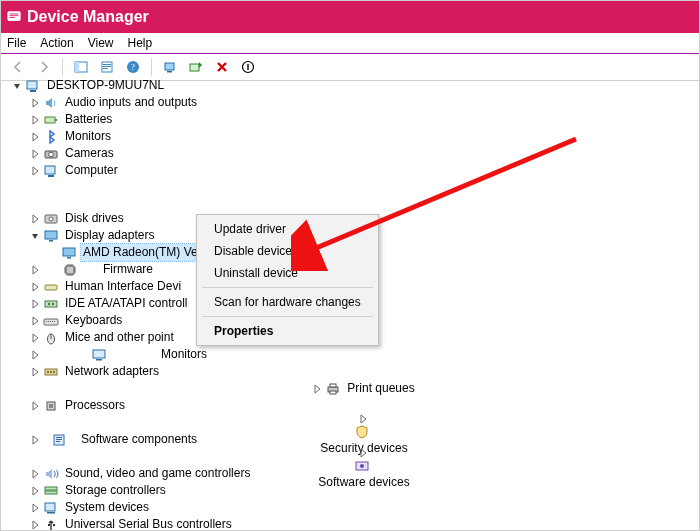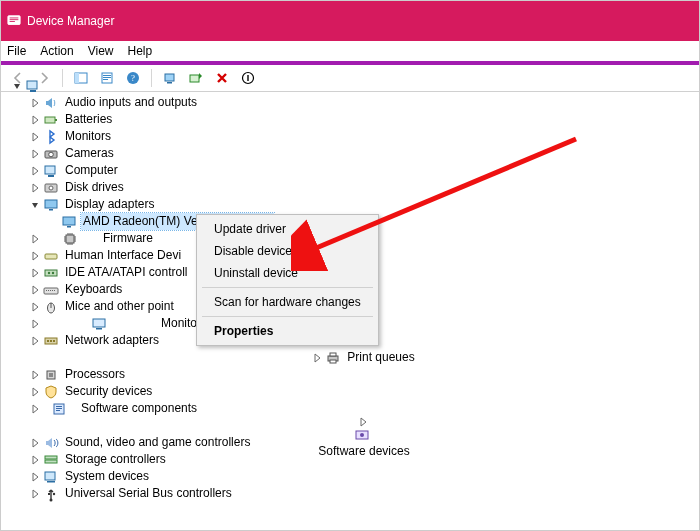--- a/index.html
+++ b/index.html
@@ -1,21 +1,21 @@
 <!DOCTYPE html>
 <html><head>
 <meta charset="utf-8">
 <style>
   html,body{margin:0;padding:0;font-family:"Segoe UI",Tahoma,sans-serif;font-size:12px;color:#000;background:#fff;}
   #app{width:700px;height:531px;position:relative;overflow:hidden;border:1px solid #ccc;box-sizing:border-box;}
   
-  .titlebar{height:40px;background:#d61a5e;color:#fff;display:flex;align-items:center;padding:0 6px;font-size:12px;}
+  .titlebar{height:32px;background:#d61a5e;color:#fff;display:flex;align-items:center;padding:0 6px;font-size:16px;font-weight:bold;}
   .titlebar .ticon{width:14px;height:14px;margin-right:6px;display:inline-flex;}
   
-  .menubar{height:20px;background:#fff;border-bottom:4px solid #a21caf;display:flex;align-items:center;padding:0 6px;gap:14px;}
+  .menubar{height:20px;background:#fff;border-bottom:1px solid #a21caf;display:flex;align-items:center;padding:0 6px;gap:14px;}
   .menubar span{cursor:default;}
   
   .toolbar{height:26px;background:#fff;border-bottom:1px solid #d0d0d0;display:flex;align-items:center;padding:0 6px;gap:4px;}
   .tbtn{width:20px;height:20px;display:inline-flex;align-items:center;justify-content:center;border:1px solid transparent;border-radius:2px;}
   .tbtn.disabled{opacity:.35;}
   .tsep{width:1px;height:18px;background:#d6d6d6;margin:0 3px;}
   
   .treewrap{position:absolute;left:0;right:0;top:72px;bottom:0;overflow:auto;padding:4px 0 4px 4px;}
   .row{display:flex;align-items:center;height:17px;line-height:17px;white-space:nowrap;}
   .exp{width:12px;height:12px;display:inline-flex;align-items:center;justify-content:center;color:#6a6a6a;font-size:10px;margin-right:2px;user-select:none;}
@@ -118,20 +118,21 @@
             <svg width="10" height="10" viewBox="0 0 10 10">
               <path d="M2 3 L8 3 L5 8 Z" fill="#404040"></path>
             </svg>
           </span>
           <span class="ic">
             <svg width="16" height="16" viewBox="0 0 16 16">
               <rect x="2" y="3" width="10" height="8" fill="#cfe8fb" stroke="#2b6ea3"></rect>
               <rect x="5" y="12" width="6" height="2" fill="#2b6ea3"></rect>
             </svg>
           </span>
+          <span class="lbl">DESKTOP-9MUU7NL</span>
         </div>
         <div class="row" style="padding-left: 24px;">
           <span class="exp">
             <svg width="10" height="10" viewBox="0 0 10 10">
               <path d="M3 1 L8 5 L3 9 Z" fill="none" stroke="#6a6a6a" stroke-width="1"></path>
             </svg>
           </span>
           <span class="ic">
             <svg width="16" height="16" viewBox="0 0 16 16">
               <path d="M3 6h2l4-3v10l-4-3H3z" fill="#6aa7d6"></path>
@@ -188,21 +189,21 @@
             </svg>
           </span>
           <span class="ic">
             <svg width="16" height="16" viewBox="0 0 16 16">
               <rect x="2" y="3" width="10" height="8" fill="#cfe8fb" stroke="#2b6ea3"></rect>
               <rect x="5" y="12" width="6" height="2" fill="#2b6ea3"></rect>
             </svg>
           </span>
           <span class="lbl">Computer</span>
         </div>
-        <div class="row" style="padding-left: 24px;">
+        <div class="row" style="padding-left: 24px; margin-top: 31px;">
           <span class="exp">
             <svg width="10" height="10" viewBox="0 0 10 10">
               <path d="M3 1 L8 5 L3 9 Z" fill="none" stroke="#6a6a6a" stroke-width="1"></path>
             </svg>
           </span>
           <span class="ic">
             <svg width="16" height="16" viewBox="0 0 16 16">
               <rect x="2" y="4" width="12" height="8" rx="1" fill="#d0d0d0" stroke="#666"></rect>
               <circle cx="8" cy="8" r="2" fill="#fff" stroke="#666"></circle>
             </svg>
@@ -359,21 +360,21 @@
             </svg>
           </span>
           <span class="ic">
             <svg width="16" height="16" viewBox="0 0 16 16">
               <rect x="4" y="4" width="8" height="8" fill="#d6d6d6" stroke="#555"></rect>
               <rect x="6" y="6" width="4" height="4" fill="#888"></rect>
             </svg>
           </span>
           <span class="lbl">Processors</span>
         </div>
-        <div class="row" style="padding-left: 24px;">
+        <div class="row" style="padding-left: 24px; flex-direction: column;">
           <span class="exp">
             <svg width="10" height="10" viewBox="0 0 10 10">
               <path d="M3 1 L8 5 L3 9 Z" fill="none" stroke="#6a6a6a" stroke-width="1"></path>
             </svg>
           </span>
           <span class="ic">
             <svg width="16" height="16" viewBox="0 0 16 16">
               <path d="M8 2l5 2v4c0 3-2 5-5 6-3-1-5-3-5-6V4z" fill="#ffe29a" stroke="#b58a1a"></path>
             </svg>
           </span>

